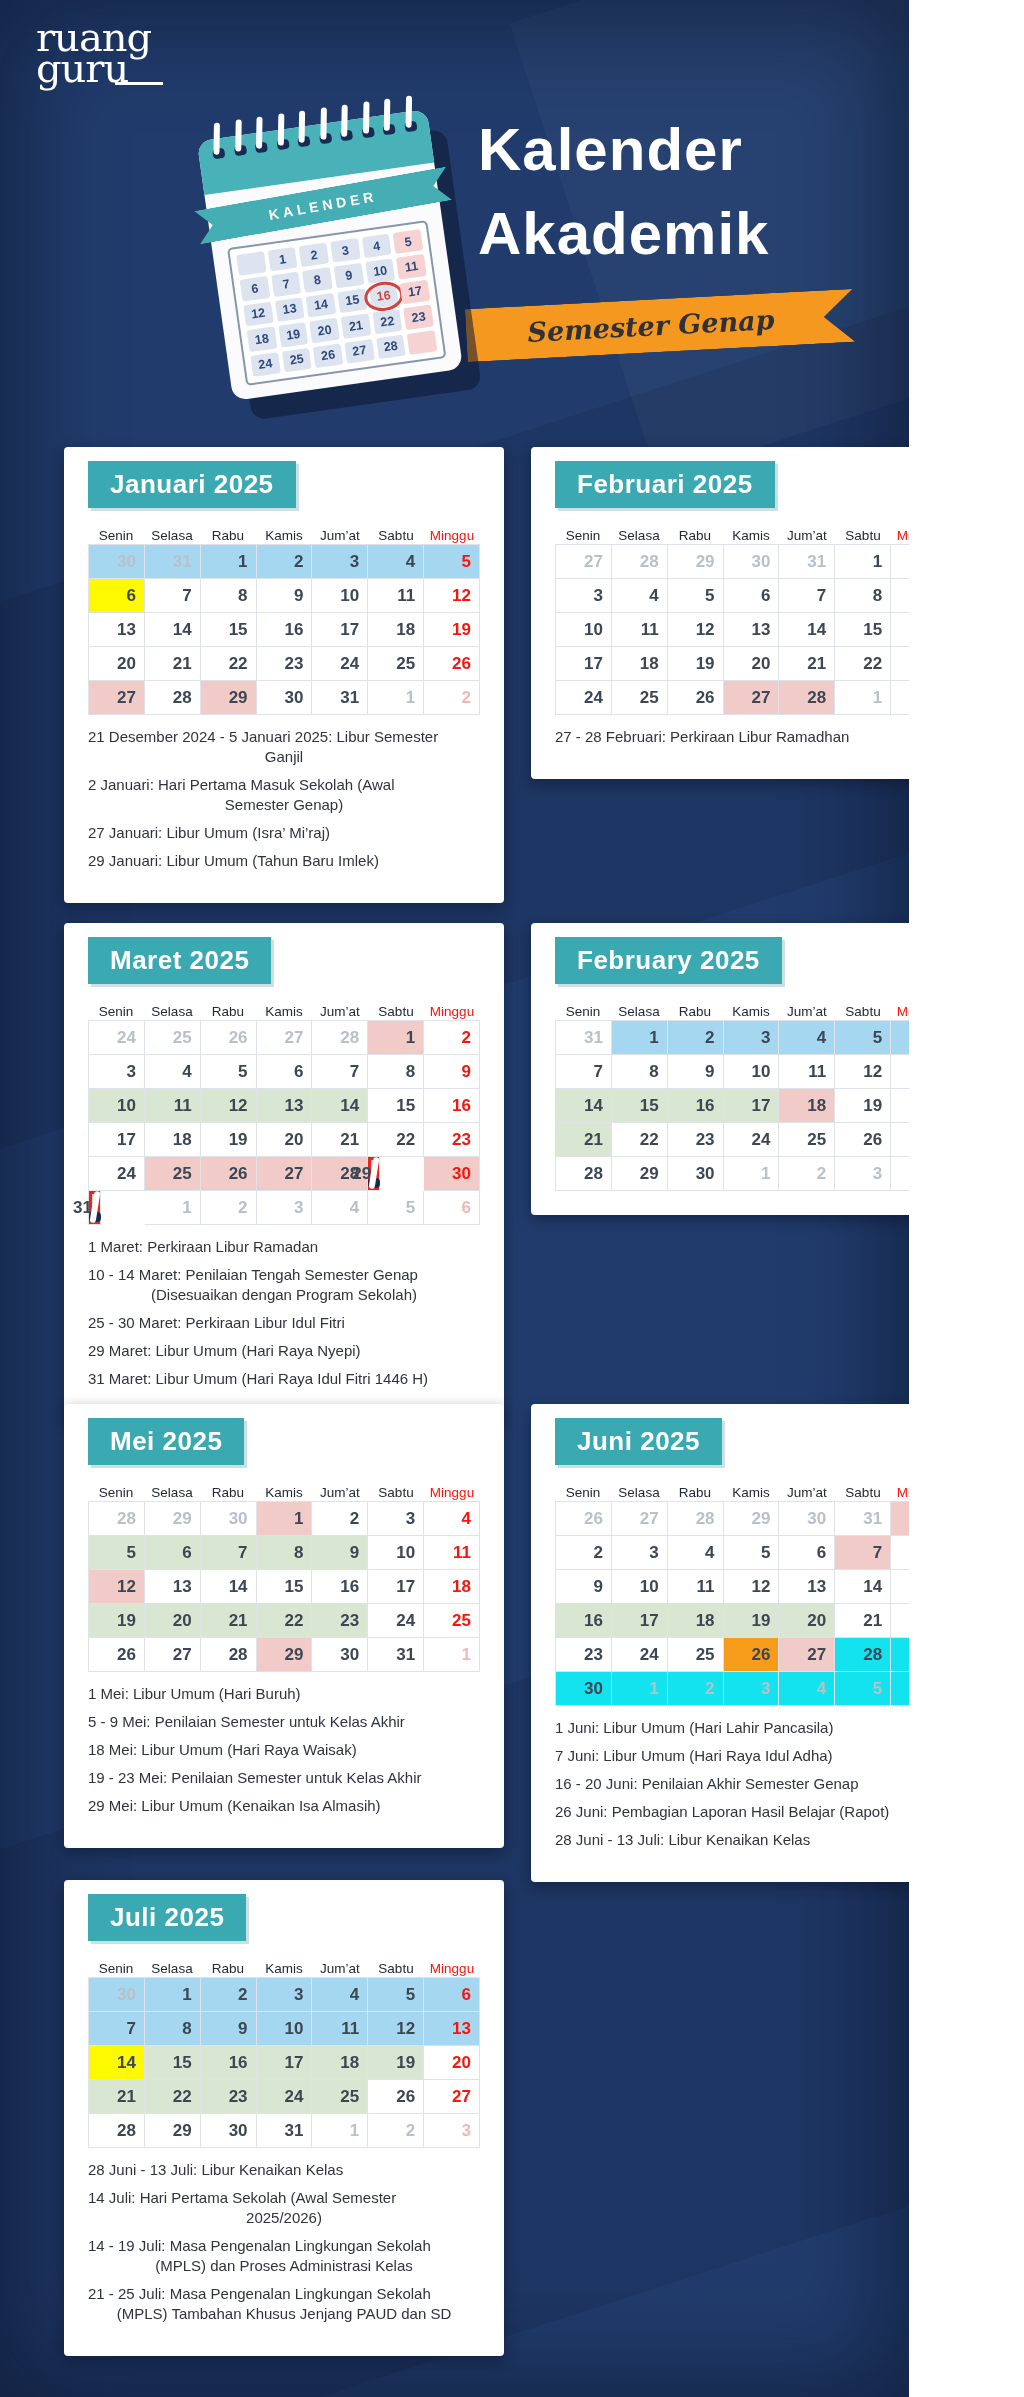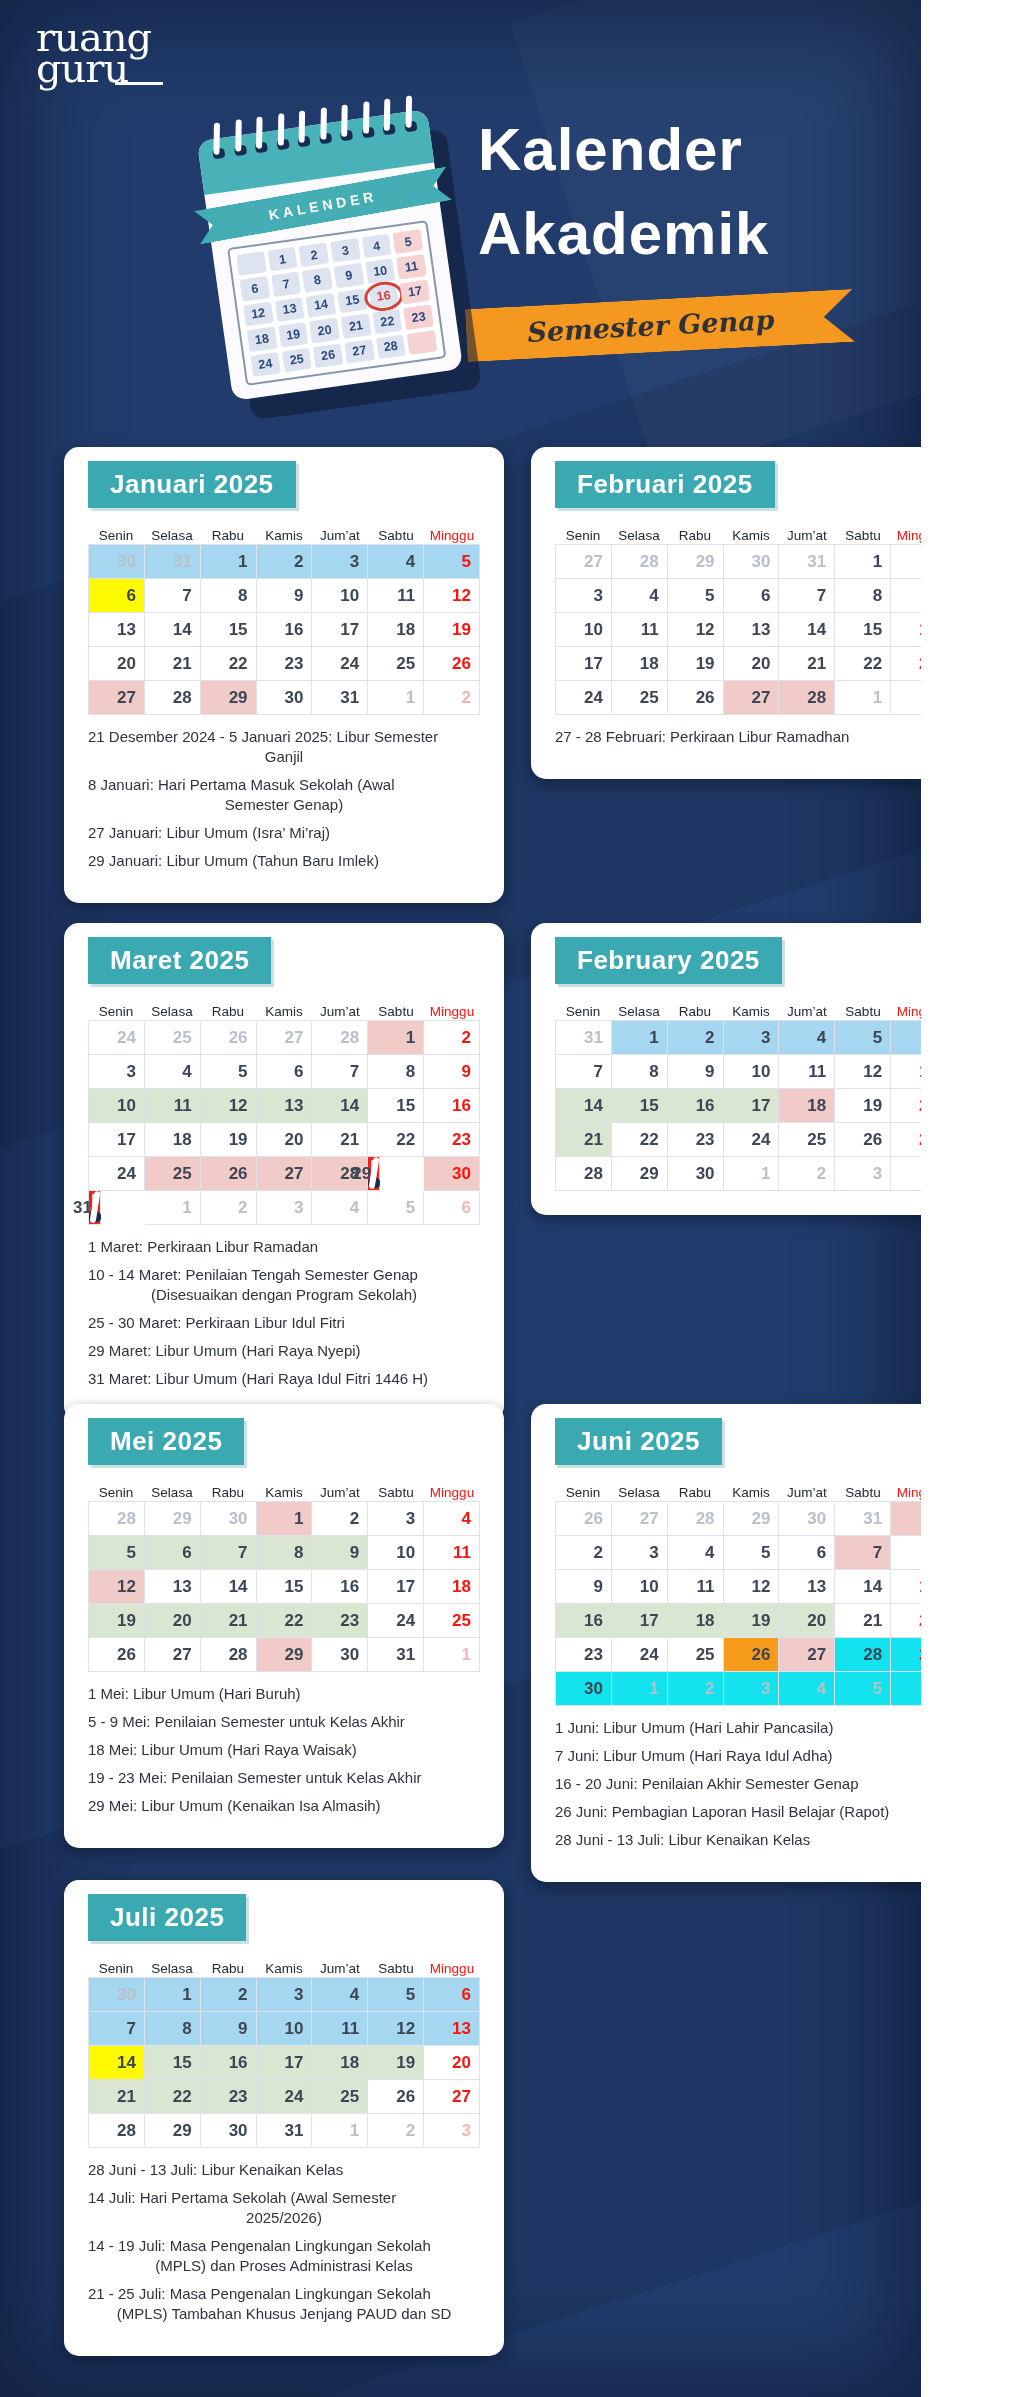--- a/index.html
+++ b/index.html
@@ -3,21 +3,21 @@
 <meta charset="utf-8">
 <style>
   :root{
     --page_bg:#213c6c; --banner_teal:#3aa9b1; --ribbon_orange:#f5981f;
     --red:#f8150e; --blue:#a5d8f0; --yellow:#fdf900; --pink:#f1cbc7;
     --green:#d9e7d2; --orange:#f79b1b; --cyan:#12e3ee;
     --dark_text:#3d4654; --muted_text:#b9c0c8; --muted_pink:#f2b7b2;
   }
   html,body{margin:0;padding:0;}
   .page{position:relative;width:909px;height:2397px;background:var(--page_bg);
-        overflow:hidden;font-family:"Liberation Sans",sans-serif;padding-left:12px;}
+        overflow:hidden;font-family:"Liberation Sans",sans-serif;}
   .deco{position:absolute;z-index:0;}
   .deco1{left:-180px;top:430px;width:1500px;height:520px;transform:rotate(-18deg);background:rgba(9,19,44,.12);}
   .deco2{left:-180px;top:1680px;width:1500px;height:620px;transform:rotate(-18deg);background:rgba(9,19,44,.12);}
   .deco3{left:560px;top:-140px;width:980px;height:480px;transform:rotate(-18deg);background:rgba(255,255,255,.03);}
   .vignette{position:absolute;inset:0;z-index:1;pointer-events:none;
             box-shadow:inset 0 0 90px 25px rgba(7,15,36,.5);}
   
   .logo{position:absolute;left:36px;top:22px;z-index:4;color:#fff;
         font-family:"DejaVu Serif",serif;font-size:40px;line-height:31px;letter-spacing:-1px;}
   .logo-underline{position:absolute;left:79px;top:60px;width:48px;height:3px;background:#fff;}
@@ -46,21 +46,21 @@
           color:#fff;font-weight:bold;font-size:14px;letter-spacing:4px;}
   .mini-grid{position:absolute;left:15px;right:15px;top:110px;bottom:13px;background:#fff;
           border:2px solid rgba(36,64,110,.55);border-radius:5px;padding:6px;
           display:grid;grid-template-columns:repeat(6,1fr);grid-auto-rows:1fr;gap:4px;}
   .mini-cell{background:#dde4f0;border-radius:3px;display:flex;align-items:center;justify-content:center;
           font-weight:bold;font-size:12.5px;color:#2c4a7c;position:relative;}
   .mini-cell.pink{background:#f6d2d3;}
   .mini-cell.circle{color:#d6423a;}
   .mini-cell.circle::after{content:"";position:absolute;inset:-4px -6px;border:3px solid #d6423a;border-radius:50%;}
   
-  .card{position:absolute;width:392px;background:#fff;border-radius:15px;z-index:3;
+  .card{position:absolute;width:392px;background:#fff;border-radius:4px;z-index:3;
         padding:14px 24px 24px;box-shadow:0 5px 14px rgba(8,16,36,.45);}
   .left{left:64px;} .right{left:531px;}
   .band0{top:447px;} .band1{top:923px;} .band2{top:1404px;} .band3{top:1880px;}
   .month-banner{display:inline-block;background:var(--banner_teal);color:#fff;
         font-size:26px;font-weight:bold;letter-spacing:.5px;padding:8px 22px;
         box-shadow:3px 3px 0 rgba(42,130,140,.25);}
   .weekdays{display:grid;grid-template-columns:repeat(7,1fr);margin-top:20px;
         font-size:13.5px;font-weight:normal;color:#232a36;text-align:center;}
   .weekdays .sun{color:var(--red);}
   .grid{display:grid;grid-template-columns:repeat(7,1fr);margin-top:1px;
@@ -196,21 +196,21 @@
           <span class="cell fg-dark">30</span>
           <span class="cell fg-dark">31</span>
           <span class="cell fg-muted">1</span>
           <span class="cell fg-mutedpink">2</span>
         </div><div class="notes">
           <div class="note">
             <div>21 Desember 2024 - 5 Januari 2025: Libur Semester</div>
             <div class="cont">Ganjil</div>
           </div>
           <div class="note">
-            <div>8 Januari: Hari Pertama Masuk Sekolah (Awal</div>
+            <div>2 Januari: Hari Pertama Masuk Sekolah (Awal</div>
             <div class="cont">Semester Genap)</div>
           </div>
           <div class="note">
             <div>27 Januari: Libur Umum (Isra’ Mi’raj)</div>
           </div>
           <div class="note">
             <div>29 Januari: Libur Umum (Tahun Baru Imlek)</div>
           </div>
         </div></section>
       <section class="card right band0"><div class="month-banner">Februari 2025</div><div class="weekdays">

